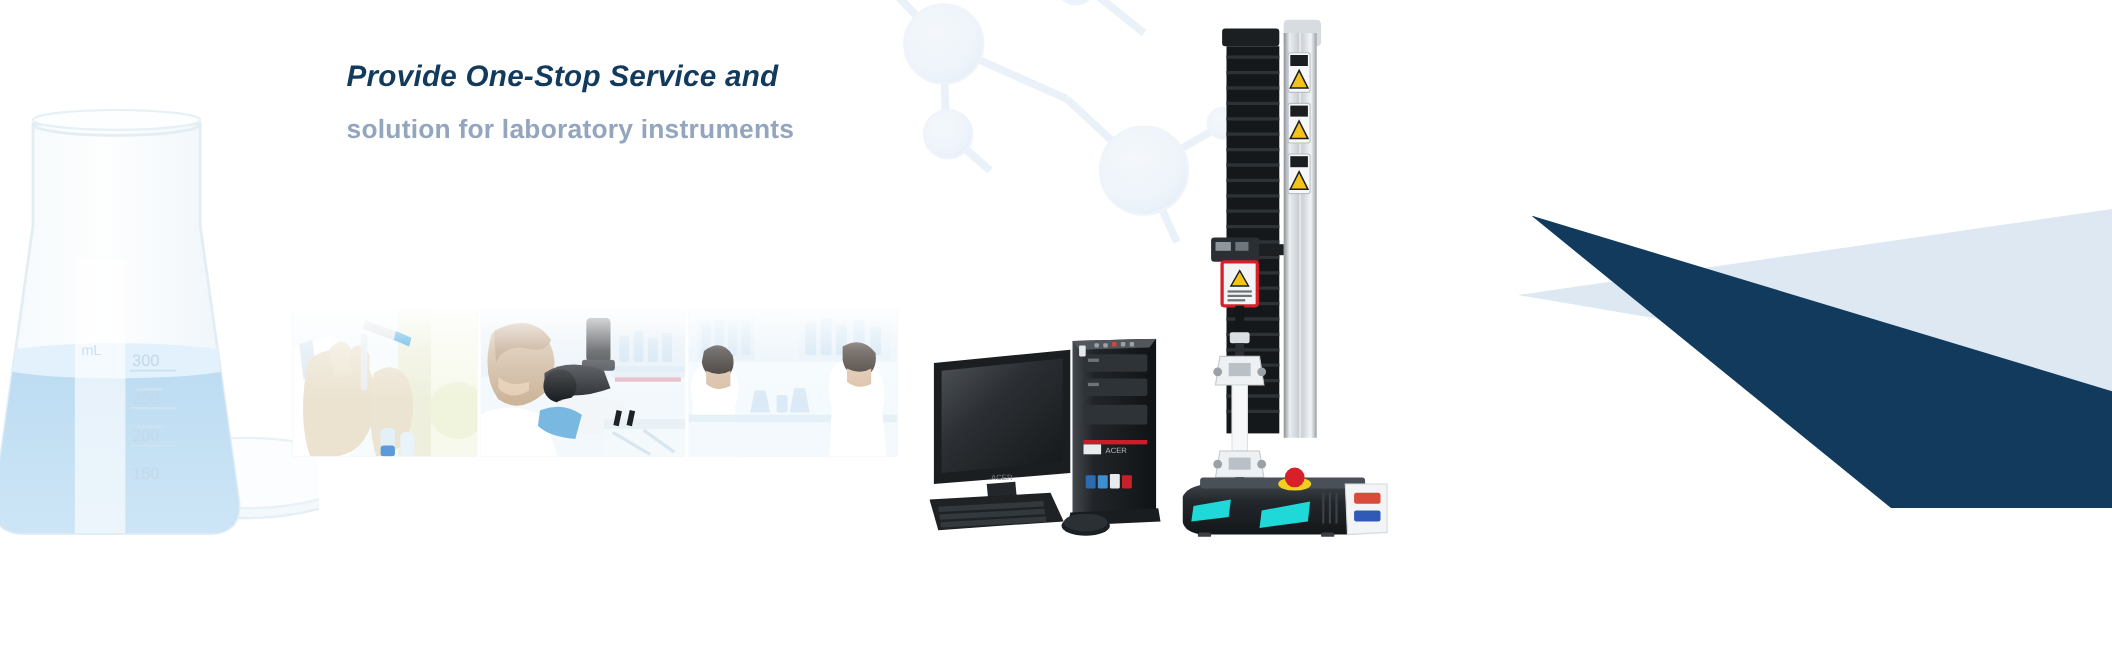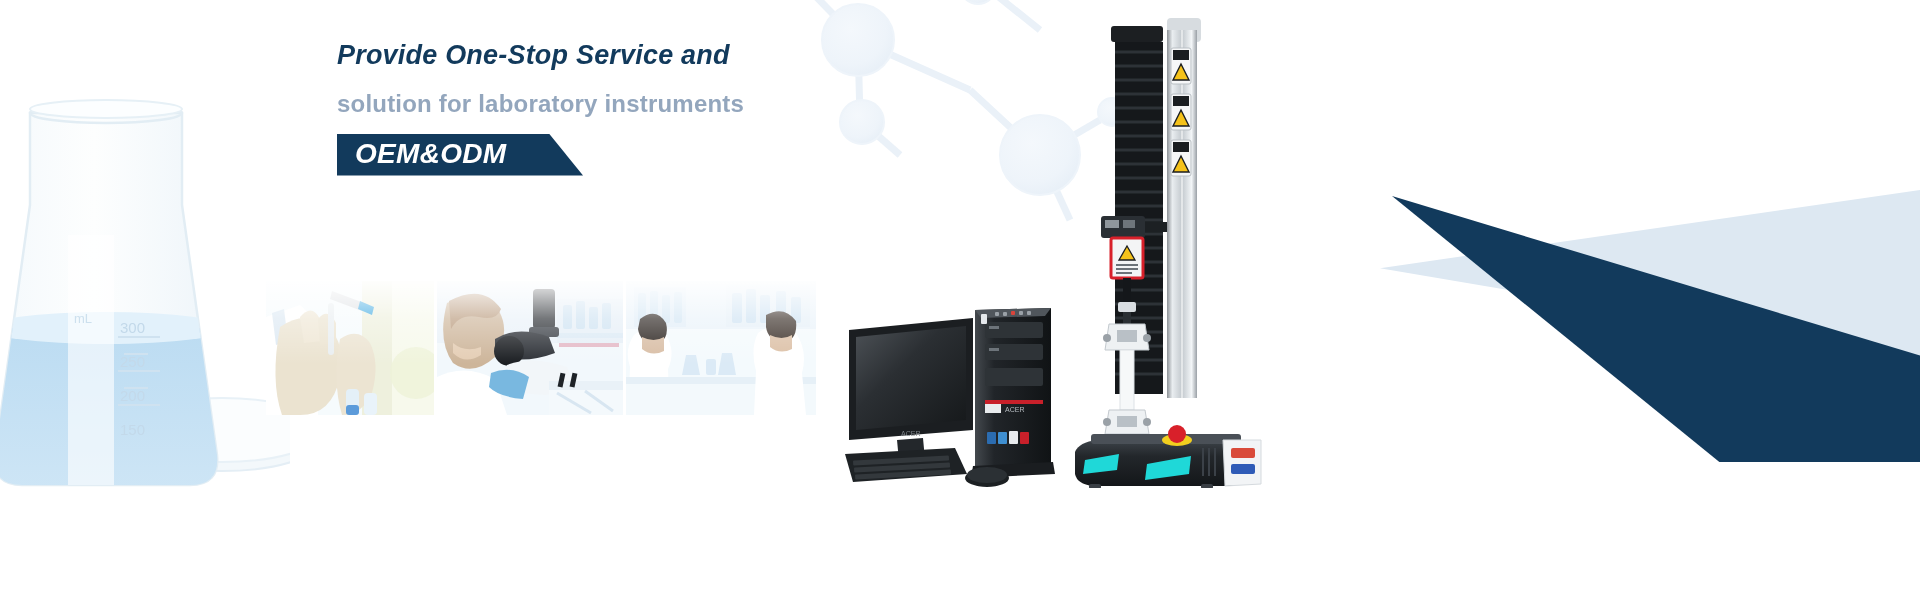--- a/index.html
+++ b/index.html
@@ -21,21 +21,21 @@
   .molecule-bg {
     position:absolute; left:740px; top:-30px;
     width:520px; height:280px;
     opacity:1; pointer-events:none;
   }
 
   
   .flask-art { position:absolute; left:-10px; top:85px; width:300px; height:420px; }
 
   
-  .headline-block { position:absolute; left:315px; top:41px; width:560px;margin-left:22px; }
+  .headline-block { position:absolute; left:315px; top:55px; width:560px; }
   .headline-main {
     font-size:27px; font-weight:bold; font-style:italic;
     color:#123a5c; letter-spacing:.2px; line-height:1.05;
     white-space:nowrap;
   }
   .headline-sub {
     margin-top:22px;
     font-size:24px; font-weight:bold; 
     color:#93a6bd; letter-spacing:.2px; line-height:1.05;
     white-space:nowrap;
@@ -158,24 +158,20 @@
       <text x="130" y="282">250</text>
       <text x="130" y="316">200</text>
       <text x="130" y="350">150</text>
     </g>
     <text x="84" y="238" fill="#cde0ee" font-family="Liberation Sans, sans-serif" font-size="13">mL</text>
   </svg>
 
   <div class="headline-block">
     <div class="headline-main">Provide One-Stop Service and</div>
     <div class="headline-sub">solution for laboratory instruments</div>
-    <div class="badge-wrap">
-      <div class="badge-shape"></div>
-      <div class="badge-text">OEM&amp;ODM</div>
-    </div>
   </div>
 
   <div class="photo-strip">
 
     <div class="photo-cell p1">
       <svg viewBox="0 0 168 134" width="168" height="134">
         <rect width="168" height="134" fill="#f6fbfd"></rect>
         <rect x="96" y="0" width="30" height="134" fill="#eef0dd"></rect>
         <rect x="126" y="0" width="42" height="134" fill="#f7f9ec"></rect>
         <circle cx="150" cy="92" r="26" fill="#eef3d8" opacity=".8"></circle>

